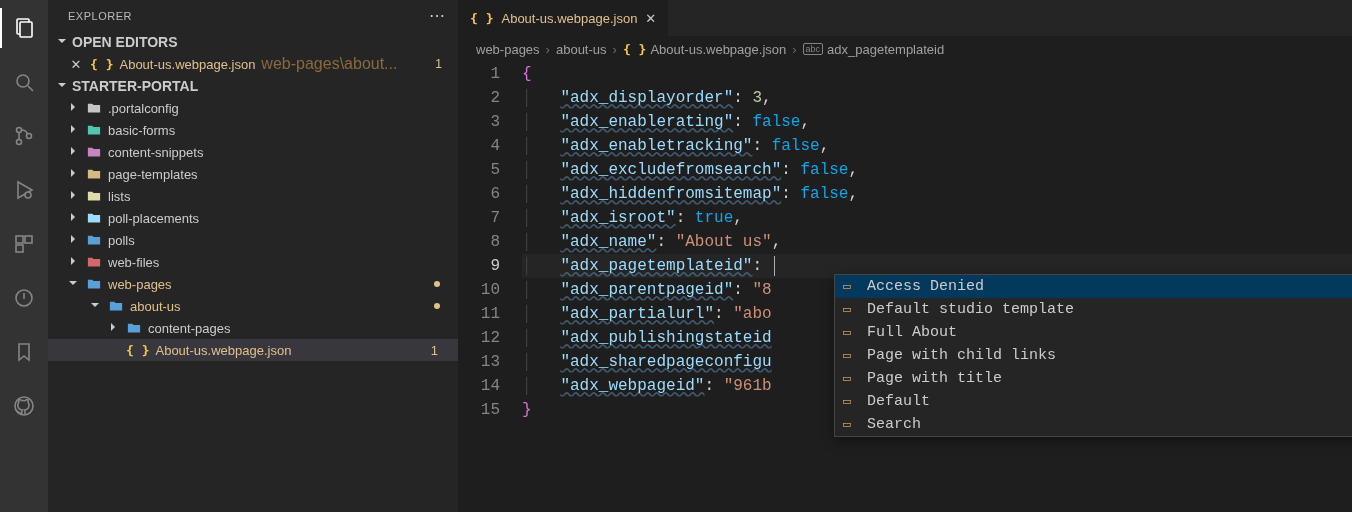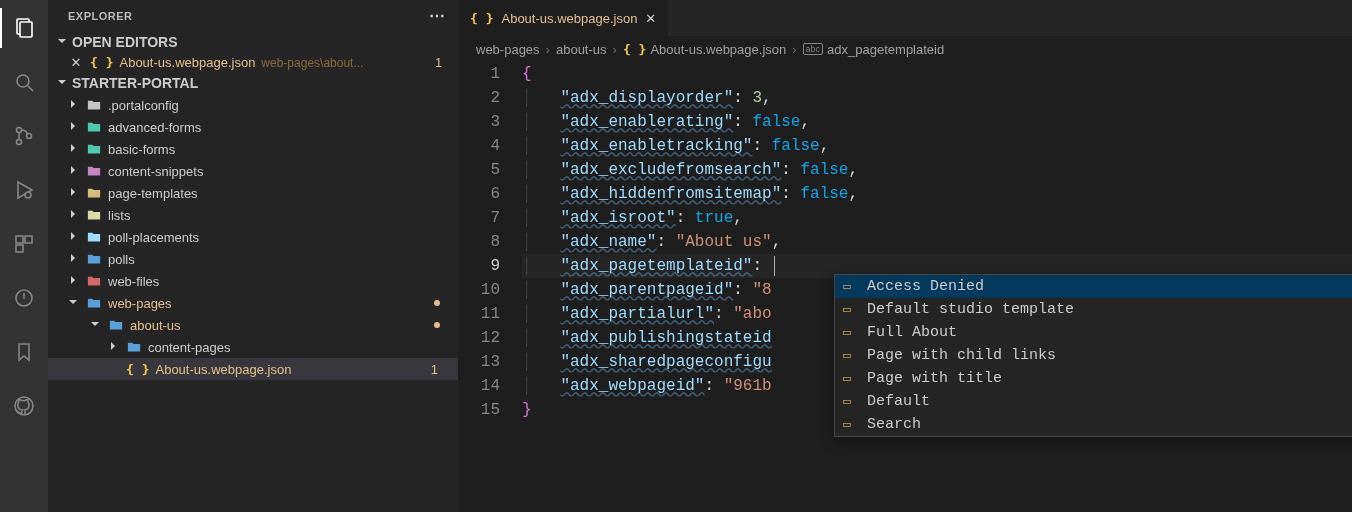--- a/index.html
+++ b/index.html
@@ -8,26 +8,26 @@
 
 
 .activity-bar { width: 48px; background: #333333; display: flex; flex-direction: column; align-items: center; padding-top: 8px; gap: 14px; }
 .activity-bar .ab-item { width: 48px; height: 40px; display: flex; align-items: center; justify-content: center; color: #858585; position: relative; }
 .activity-bar .ab-item.active { color: #ffffff; }
 .activity-bar .ab-item.active::before { content: ""; position: absolute; left: 0; top: 0; bottom: 0; width: 2px; background: #ffffff; }
 .activity-bar svg { width: 24px; height: 24px; }
 
 
 .sidebar { width: 410px; background: #252526; display: flex; flex-direction: column; font-size: 13px; }
-.sidebar-header { display: flex; align-items: center; justify-content: space-between; padding: 6px 12px 6px 20px; color: #bbbbbb; font-size: 11px; letter-spacing: 0.5px; font-weight: bold; }
+.sidebar-header { display: flex; align-items: center; justify-content: space-between; padding: 6px 12px 6px 20px; color: #bbbbbb; font-size: 11px; letter-spacing: 0.5px; }
 .section-header { display: flex; align-items: center; padding: 3px 8px; font-weight: 700; font-size: 14px; color: #cccccc; cursor: pointer; }
 .section-header .chev { margin-right: 4px; }
 .open-editor-row { display: flex; align-items: center; padding: 2px 8px 2px 20px; gap: 6px; color: #e2c08d; }
 .open-editor-row .close { color: #cccccc; width: 16px; text-align: center; }
-.open-editor-row .path { color: #8a6a3b; font-size: 12px; }
+.open-editor-row .path { color: #8a6a3b; font-size: 16px; }
 .open-editor-row .badge { margin-left: auto; color: #e2c08d; font-size: 12px; padding-right: 8px; }
 
 .tree { overflow: hidden; }
 .tree-row { display: flex; align-items: center; padding: 2px 8px; gap: 6px; color: #cccccc; position: relative; height: 22px; }
 .tree-row .chev { width: 14px; text-align: center; color: #cccccc; }
 .tree-row .ficon { width: 16px; height: 16px; display: inline-flex; align-items: center; justify-content: center; font-size: 12px; }
 .tree-row.mod { color: #e2c08d; }
 .tree-row .dot { margin-left: auto; margin-right: 10px; width: 6px; height: 6px; border-radius: 50%; background: #e2c08d; }
 .tree-row .num { margin-left: auto; margin-right: 12px; color: #e2c08d; }
 .indent1 { padding-left: 18px; }
@@ -161,31 +161,20 @@
         <div class="tree-row indent1">
           <span class="chev"><svg viewBox="0 0 12 12" fill="currentColor" width="12" height="12">
               <path d="M4 2l4 4-4 4z"></path>
             </svg></span>
           <span class="ficon">
             <svg width="14" height="14" viewBox="0 0 16 16" fill="#c5c5c5">
               <path d="M1 3h5l1.5 1.5H15V13H1z"></path>
             </svg>
           </span>
           <span>.portalconfig</span>
-        </div>
-        <div class="tree-row indent1">
-          <span class="chev"><svg viewBox="0 0 12 12" fill="currentColor" width="12" height="12">
-              <path d="M4 2l4 4-4 4z"></path>
-            </svg></span>
-          <span class="ficon">
-            <svg width="14" height="14" viewBox="0 0 16 16" fill="#4ec9b0">
-              <path d="M1 3h5l1.5 1.5H15V13H1z"></path>
-            </svg>
-          </span>
-          <span>advanced-forms</span>
         </div>
         <div class="tree-row indent1">
           <span class="chev"><svg viewBox="0 0 12 12" fill="currentColor" width="12" height="12">
               <path d="M4 2l4 4-4 4z"></path>
             </svg></span>
           <span class="ficon">
             <svg width="14" height="14" viewBox="0 0 16 16" fill="#4ec9b0">
               <path d="M1 3h5l1.5 1.5H15V13H1z"></path>
             </svg>
           </span>

